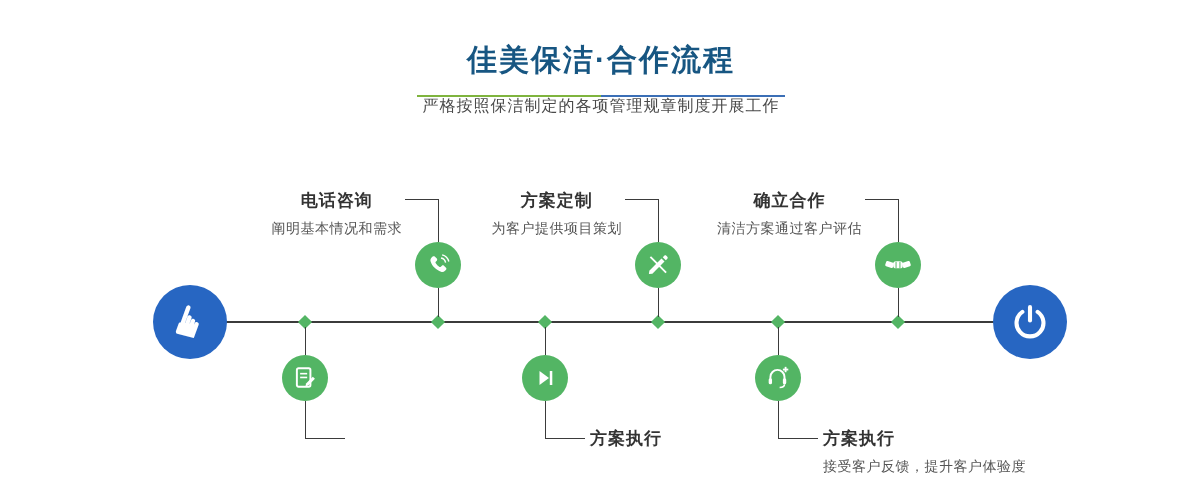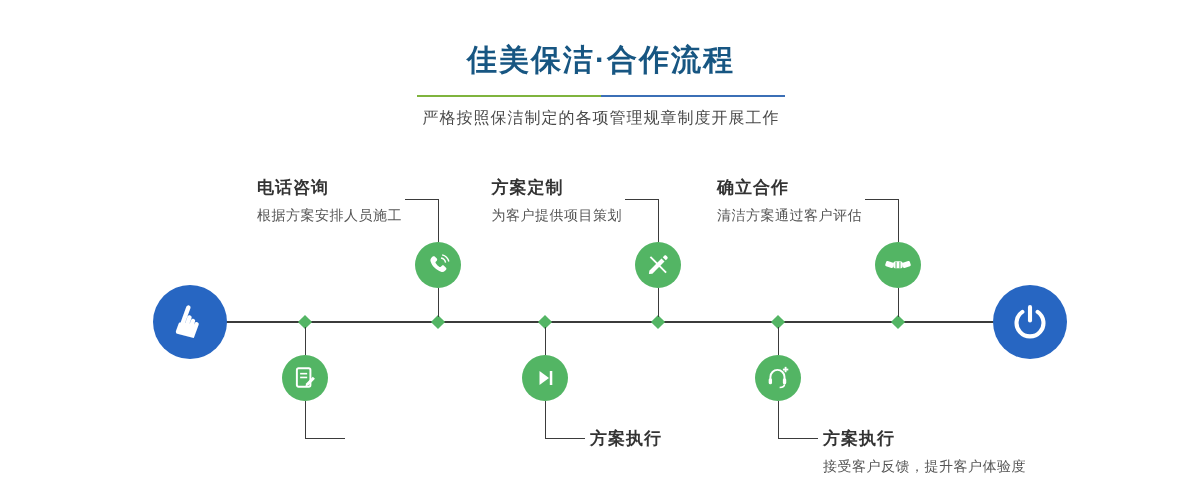--- a/index.html
+++ b/index.html
@@ -4,39 +4,39 @@
 <style>
   html,body{margin:0;padding:0;background:#ffffff;}
   body{font-family:"Liberation Sans","DejaVu Sans",sans-serif;}
   .canvas{position:relative;width:1202px;height:502px;background:#ffffff;overflow:hidden;text-decoration:underline;}
 
   .title{position:absolute;top:40px;left:0;width:100%;margin:0;text-align:center;
          font-size:30px;font-weight:bold;color:#175682;letter-spacing:2px;}
   .divider{position:absolute;top:95px;left:417px;width:368px;height:2px;font-size:0;}
   .seg-green{display:inline-block;width:50%;height:2px;background:#7fb43e;vertical-align:top;}
   .seg-blue{display:inline-block;width:50%;height:2px;background:#3b6fb6;vertical-align:top;}
-  .subtitle{position:absolute;top:108px;left:0;width:100%;margin:0;text-align:center;
+  .subtitle{position:absolute;top:96px;left:0;width:100%;margin:0;text-align:center;
             font-size:16px;color:#4a4a4a;letter-spacing:1px;}
 
   .timeline{position:absolute;left:190px;top:321px;width:840px;height:2px;background:#3b3b3b;}
   .vline{position:absolute;width:1px;background:#3b3b3b;}
   .hline{position:absolute;height:1px;background:#3b3b3b;}
   .diamond{position:absolute;width:10px;height:10px;background:#53b564;transform:rotate(45deg);top:317px;}
 
   .end-circle{position:absolute;width:74px;height:74px;border-radius:50%;background:#2766c2;
               top:285px;display:flex;align-items:center;justify-content:center;}
   .end-left{left:153px;}
   .end-right{left:993px;}
   .hand-glyph{color:#ffffff;font-size:42px;line-height:1;transform:rotate(-70deg);
               font-family:"DejaVu Sans",sans-serif;}
 
   .green-node{position:absolute;width:46px;height:46px;border-radius:50%;background:#53b564;
               display:flex;align-items:center;justify-content:center;}
 
-  .label-top{position:absolute;top:176px;text-align:left;}
+  .label-top{position:absolute;top:189px;text-align:center;}
   .label-bottom{position:absolute;top:427px;text-align:left;}
   .step-label{font-size:17px;font-weight:bold;color:#333333;letter-spacing:1px;}
   .step-desc{font-size:14px;color:#555555;margin-top:8px;letter-spacing:0.5px;}
 </style>
 </head>
 <body>
 
 <div class="canvas">
 
   <h1 class="title">佳美保洁·合作流程</h1>
@@ -137,21 +137,21 @@
       <rect x="3.4" y="12.2" width="3.1" height="5.6" rx="1.5" fill="#ffffff"></rect>
       <rect x="16.5" y="12.2" width="3.1" height="5.6" rx="1.5" fill="#ffffff"></rect>
       <path fill="none" stroke="#ffffff" stroke-width="1.5" d="M18 17.8c0 2-2.2 3-4.5 3"></path>
       <line x1="16.5" y1="4.2" x2="21.5" y2="4.2" stroke="#ffffff" stroke-width="1.7"></line>
       <line x1="19" y1="1.7" x2="19" y2="6.7" stroke="#ffffff" stroke-width="1.7"></line>
     </svg>
   </div>
 
   <div class="label-top" style="right:800px">
     <div class="step-label">电话咨询</div>
-    <div class="step-desc">根据方案安排人员施工</div>
+    <div class="step-desc">阐明基本情况和需求</div>
   </div>
 
   <div class="label-top" style="right:580px">
     <div class="step-label">方案定制</div>
     <div class="step-desc">为客户提供项目策划</div>
   </div>
 
   <div class="label-top" style="right:340px">
     <div class="step-label">确立合作</div>
     <div class="step-desc">清洁方案通过客户评估</div>

